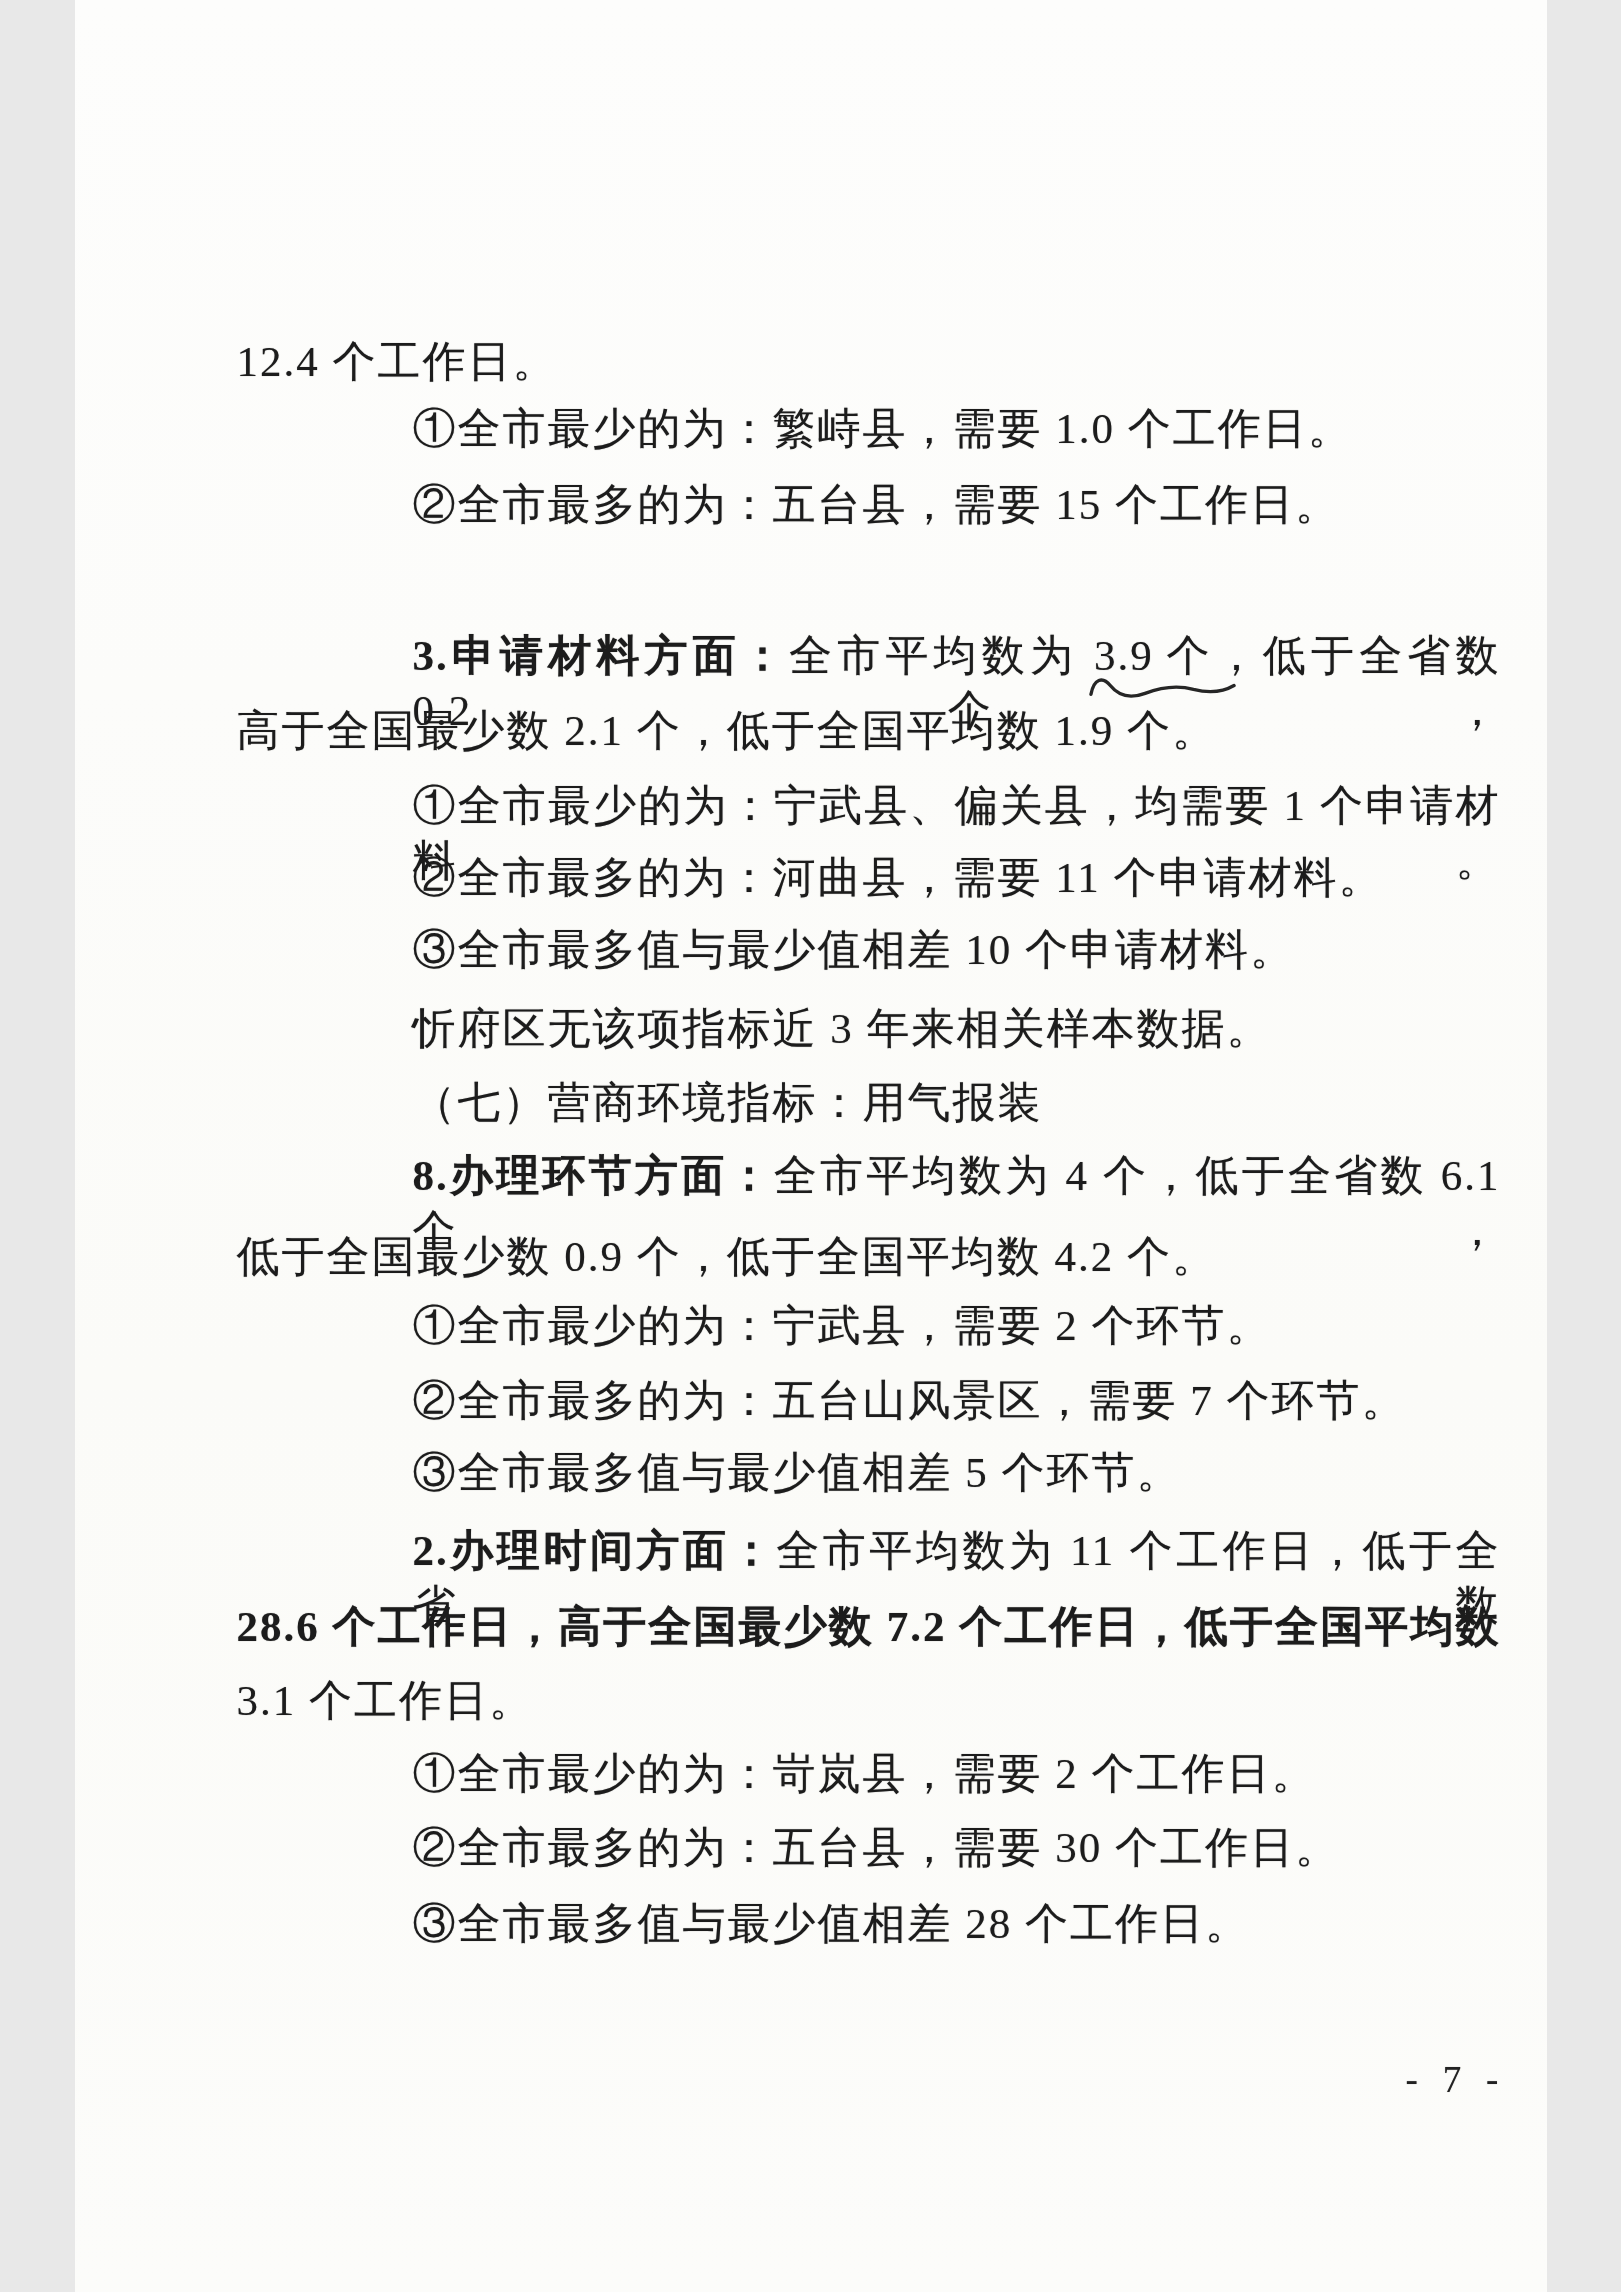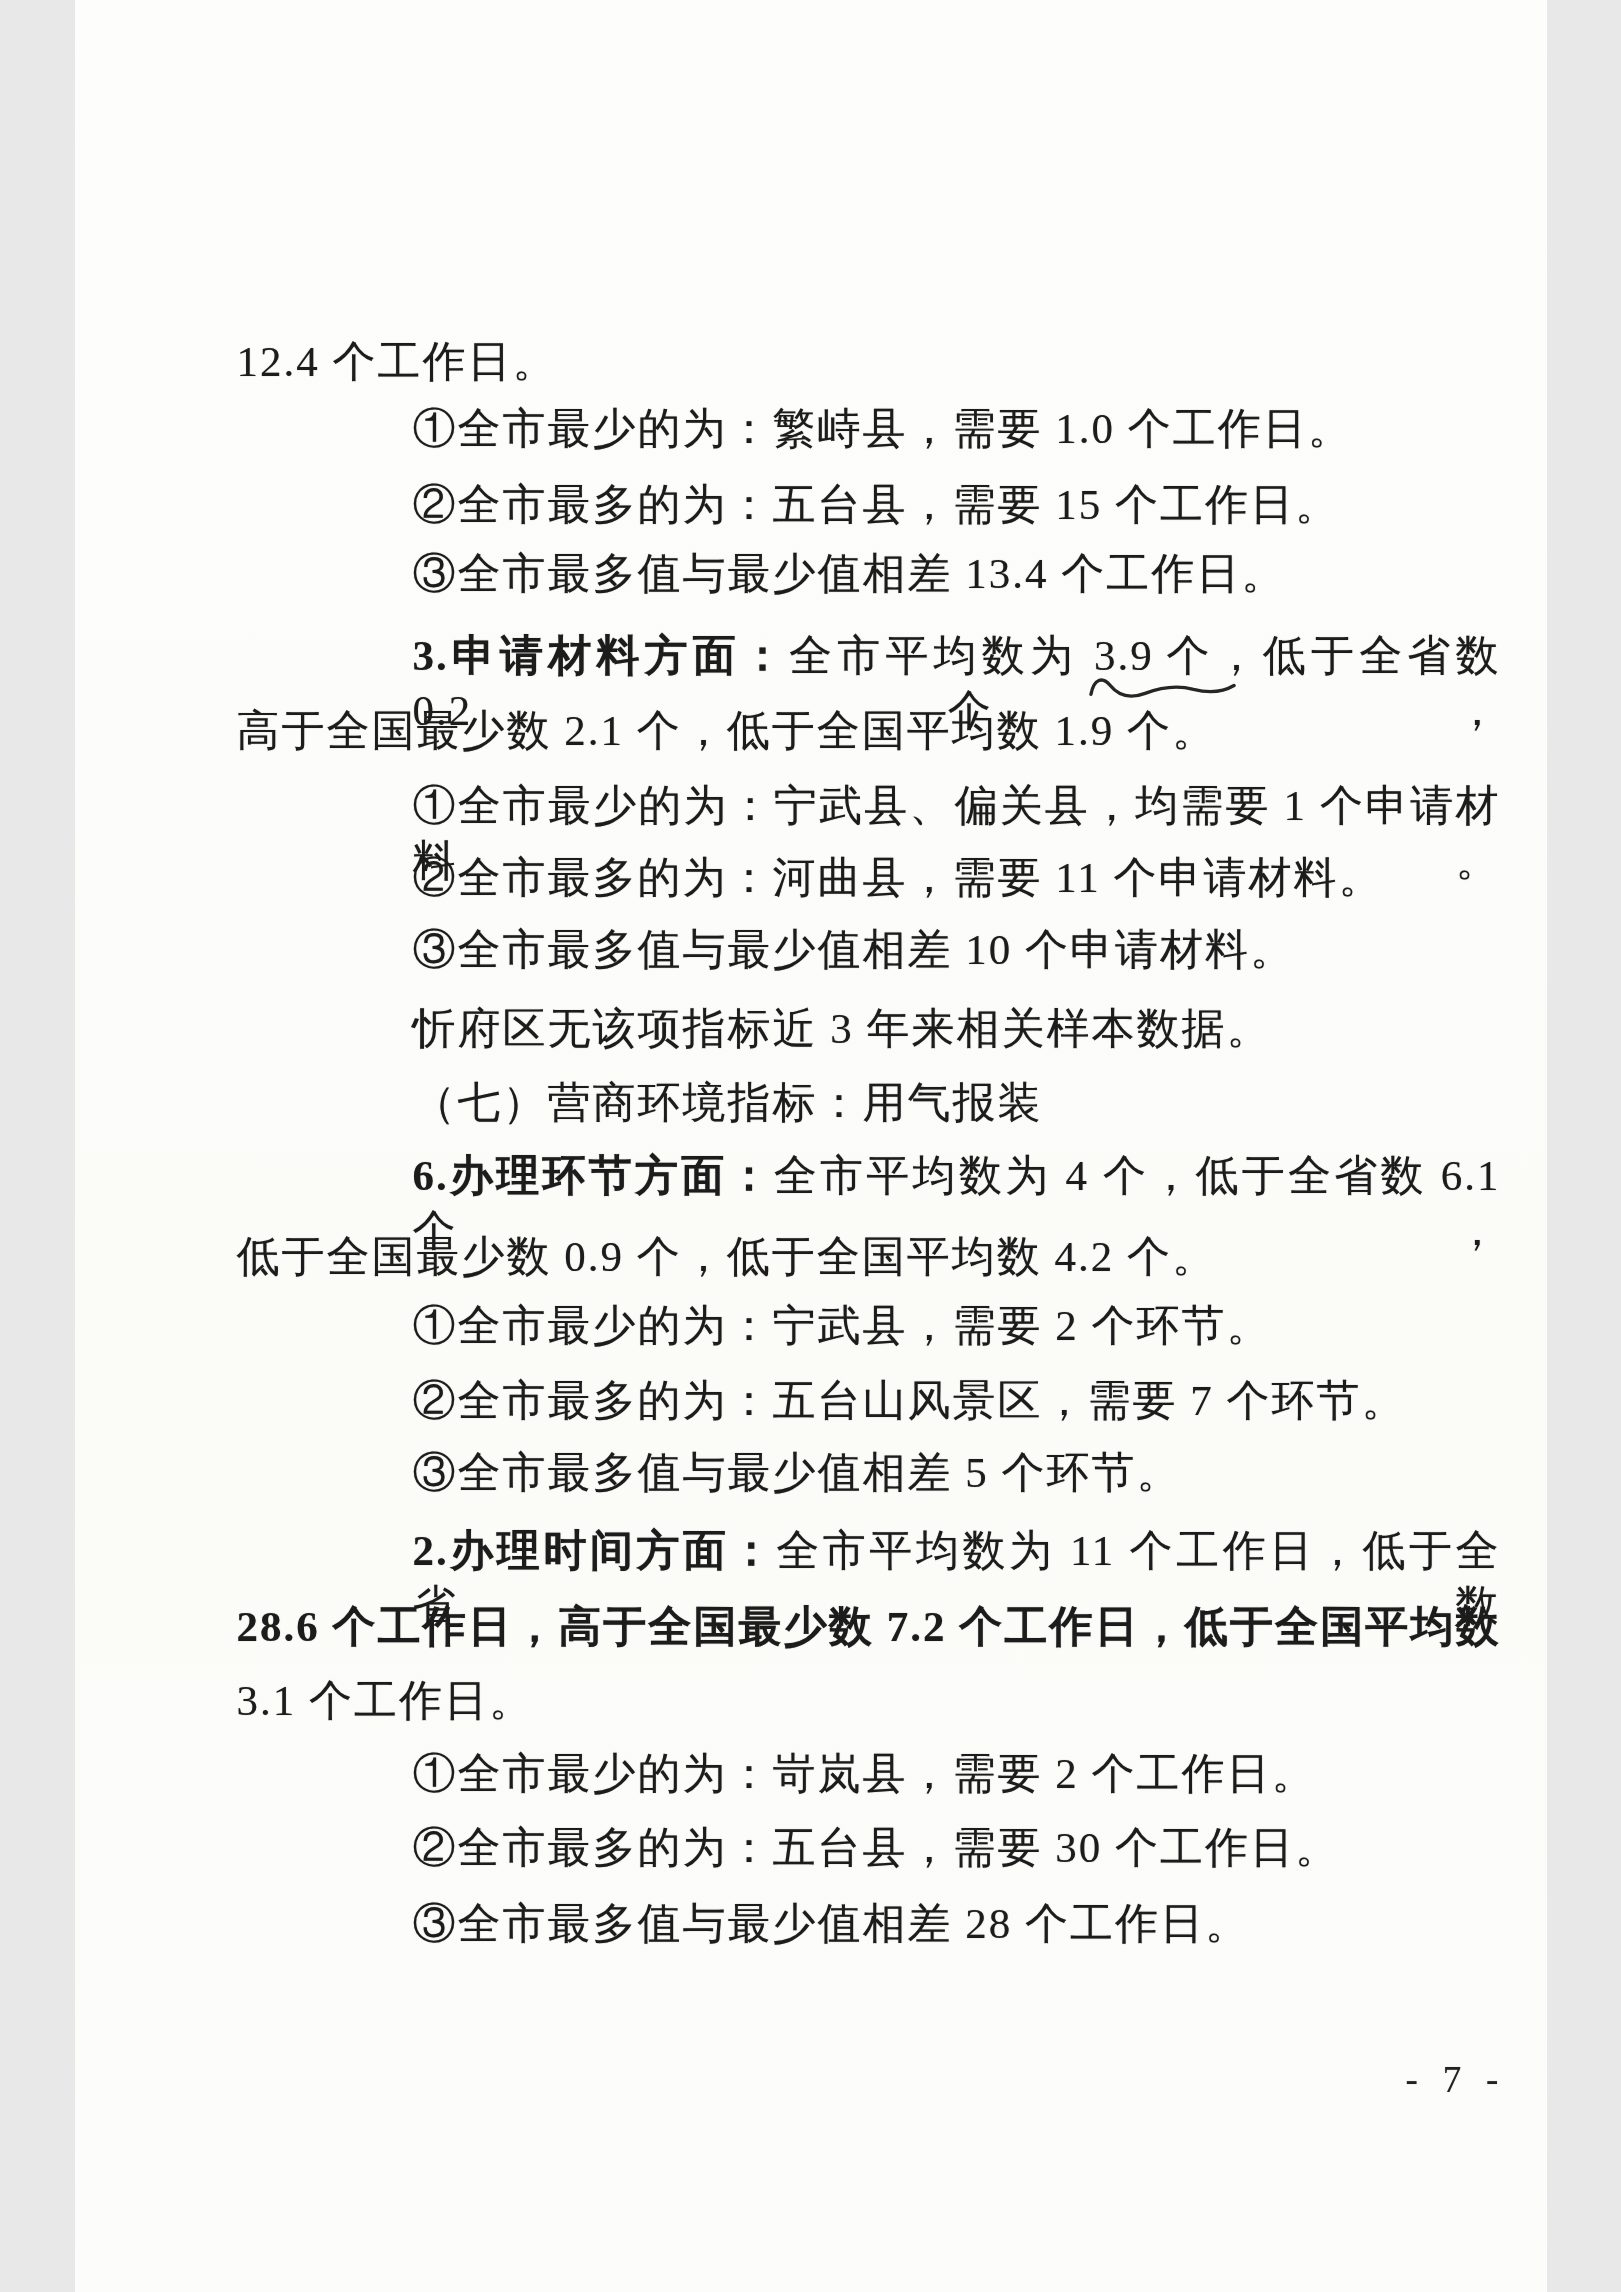--- a/index.html
+++ b/index.html
@@ -53,34 +53,33 @@
   }
 </style>
 </head>
 <body>
 
 <div class="page">
 
   <div class="ln m" style="top:334px">12.4 个工作日。</div>
   <div class="ln i" style="top:401px">①全市最少的为：繁峙县，需要 1.0 个工作日。</div>
   <div class="ln i" style="top:477px">②全市最多的为：五台县，需要 15 个工作日。</div>
-  <div class="ln i" style="top:546px">③全市最多值与最少值相差 13.4 个工作日。</div>
 
   <div class="ln i j jw" style="top:628px"><span class="bold">3.申请材料方面：</span><span>全市平均数为 </span><span class="wavy"><span>3.9 个</span><svg width="157" height="29" viewBox="0 0 160 30">
           <path d="M6,22 C9,6 18,3 26,13 C34,23 46,27 62,21 C78,15 94,12 112,17 C128,21 142,20 154,13" fill="none" stroke="#262626" stroke-width="3.5" stroke-linecap="round"></path>
         </svg></span><span>，低于全省数 0.2 个，</span></div>
 
   <div class="ln m" style="top:703px">高于全国最少数 2.1 个，低于全国平均数 1.9 个。</div>
   <div class="ln i j jw" style="top:778px">①全市最少的为：宁武县、偏关县，均需要 1 个申请材料。</div>
   <div class="ln i" style="top:850px">②全市最多的为：河曲县，需要 11 个申请材料。</div>
   <div class="ln i" style="top:922px">③全市最多值与最少值相差 10 个申请材料。</div>
   <div class="ln i" style="top:1001px">忻府区无该项指标近 3 年来相关样本数据。</div>
   <div class="ln i" style="top:1075px">（七）营商环境指标：用气报装</div>
 
-  <div class="ln i j jw" style="top:1148px"><span class="bold">6.办理环节方面：</span><span>全市平均数为 4 个，低于全省数 6.1 个，</span></div>
+  <div class="ln i j jw" style="top:1148px"><span class="bold">8.办理环节方面：</span><span>全市平均数为 4 个，低于全省数 6.1 个，</span></div>
 
   <div class="ln m" style="top:1229px">低于全国最少数 0.9 个，低于全国平均数 4.2 个。</div>
   <div class="ln i" style="top:1298px">①全市最少的为：宁武县，需要 2 个环节。</div>
   <div class="ln i" style="top:1373px">②全市最多的为：五台山风景区，需要 7 个环节。</div>
   <div class="ln i" style="top:1445px">③全市最多值与最少值相差 5 个环节。</div>
 
   <div class="ln i j jw" style="top:1523px"><span class="bold">2.办理时间方面：</span><span>全市平均数为 11 个工作日，低于全省数</span></div>
 
   <div class="ln m j jm" style="top:1599px">28.6 个工作日，高于全国最少数 7.2 个工作日，低于全国平均数</div>
   <div class="ln m" style="top:1673px">3.1 个工作日。</div>

